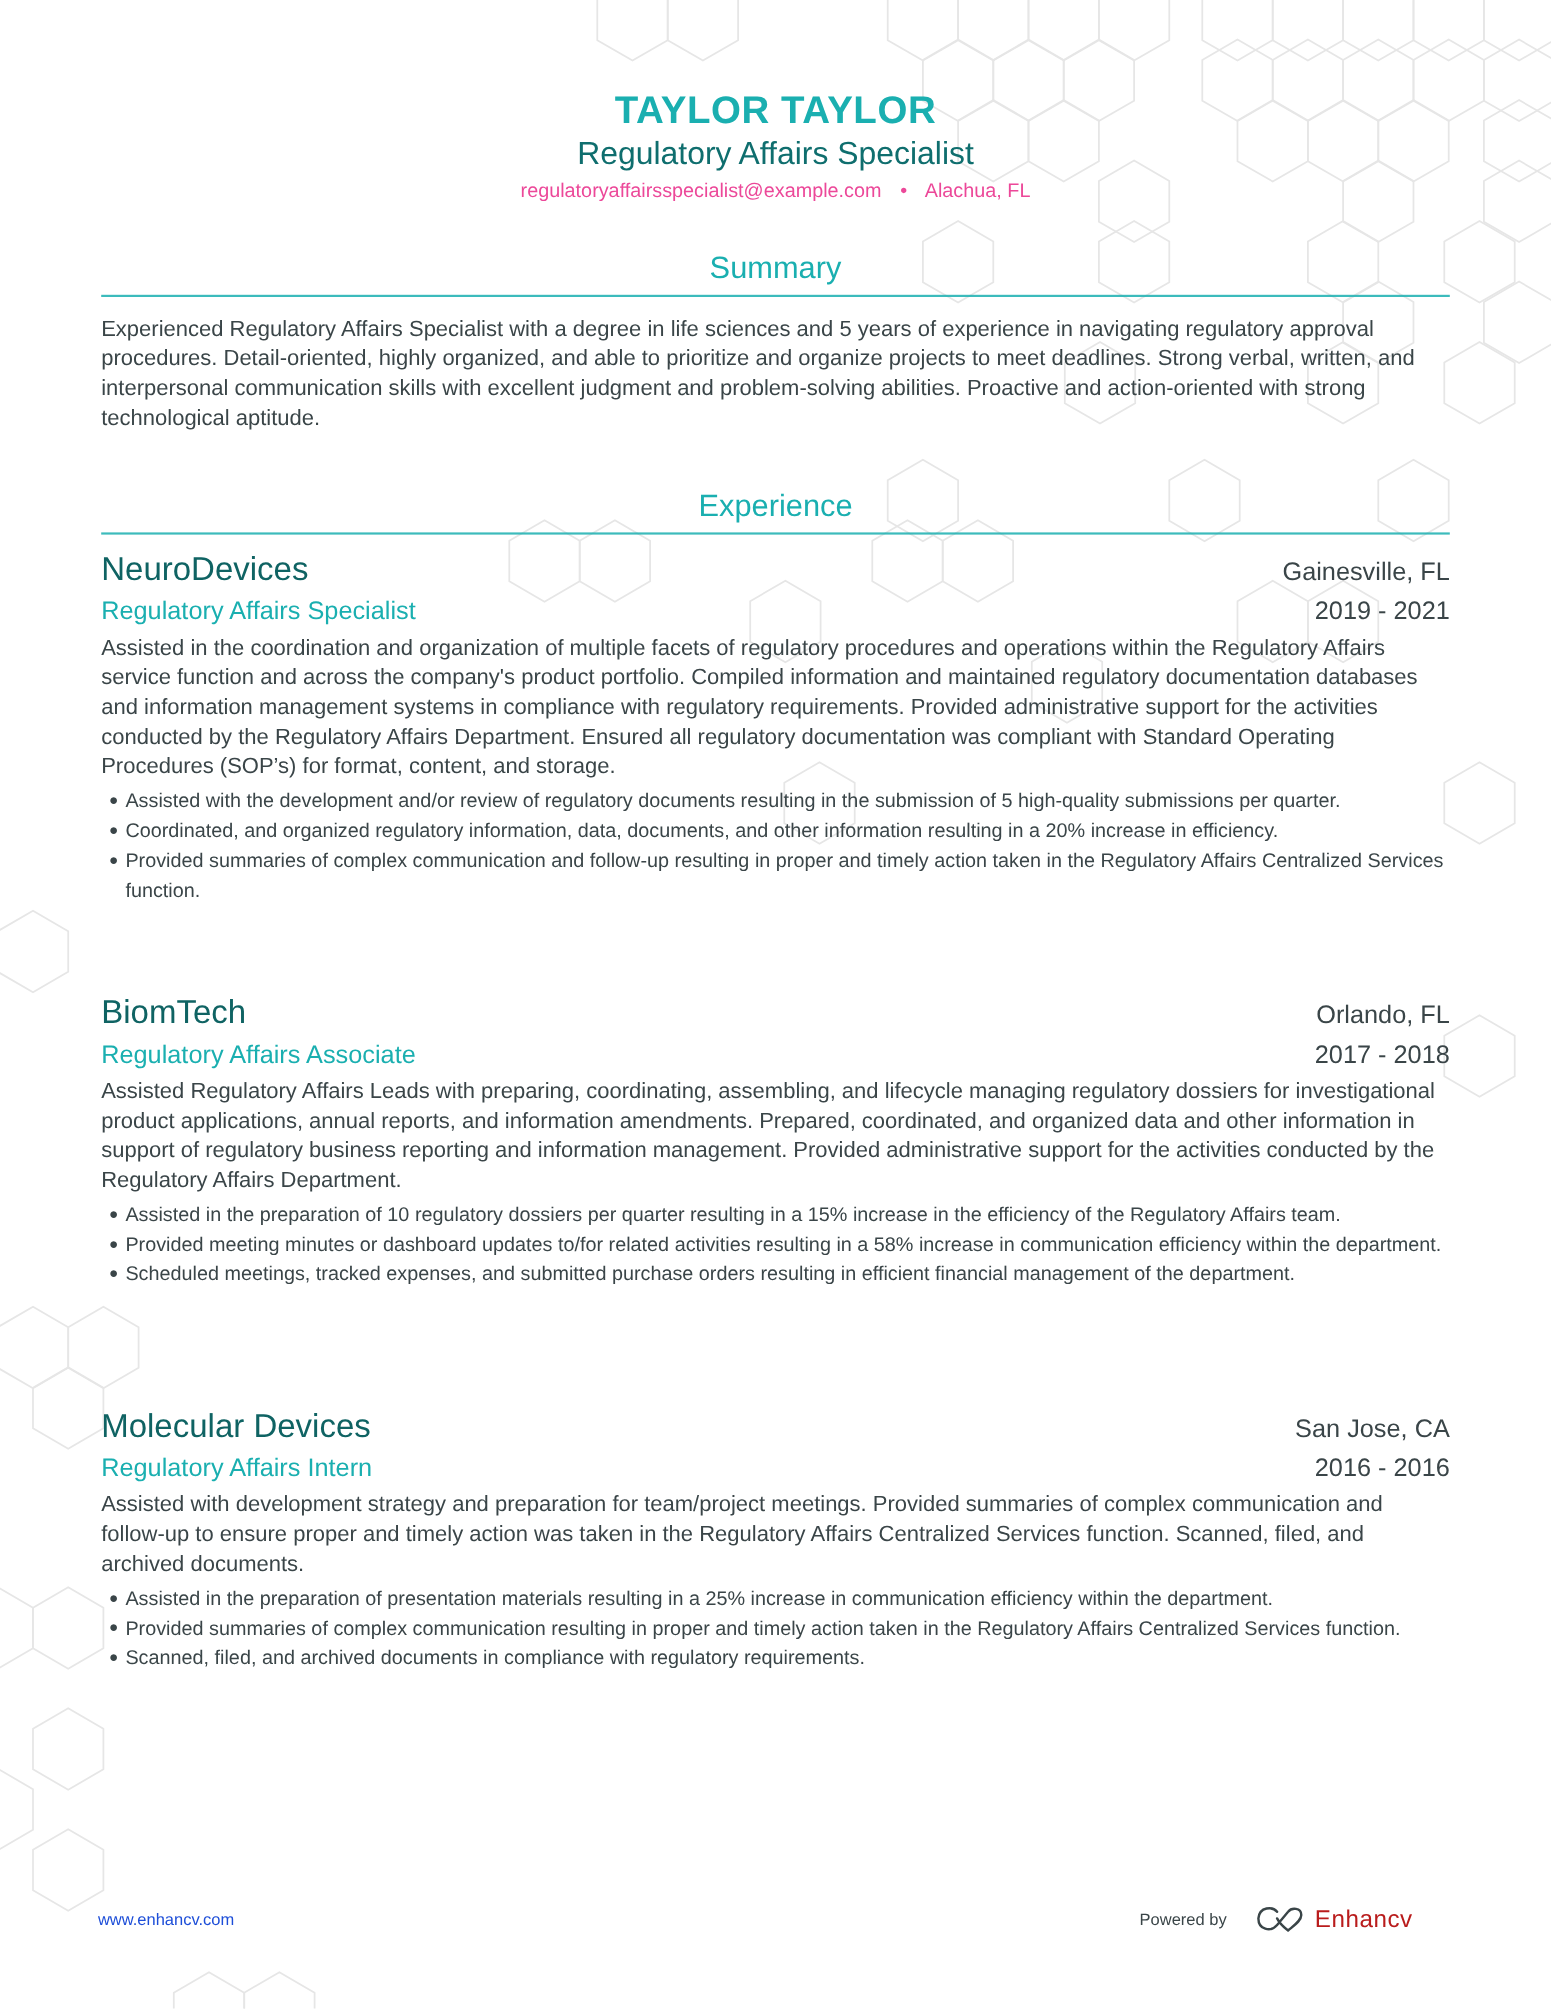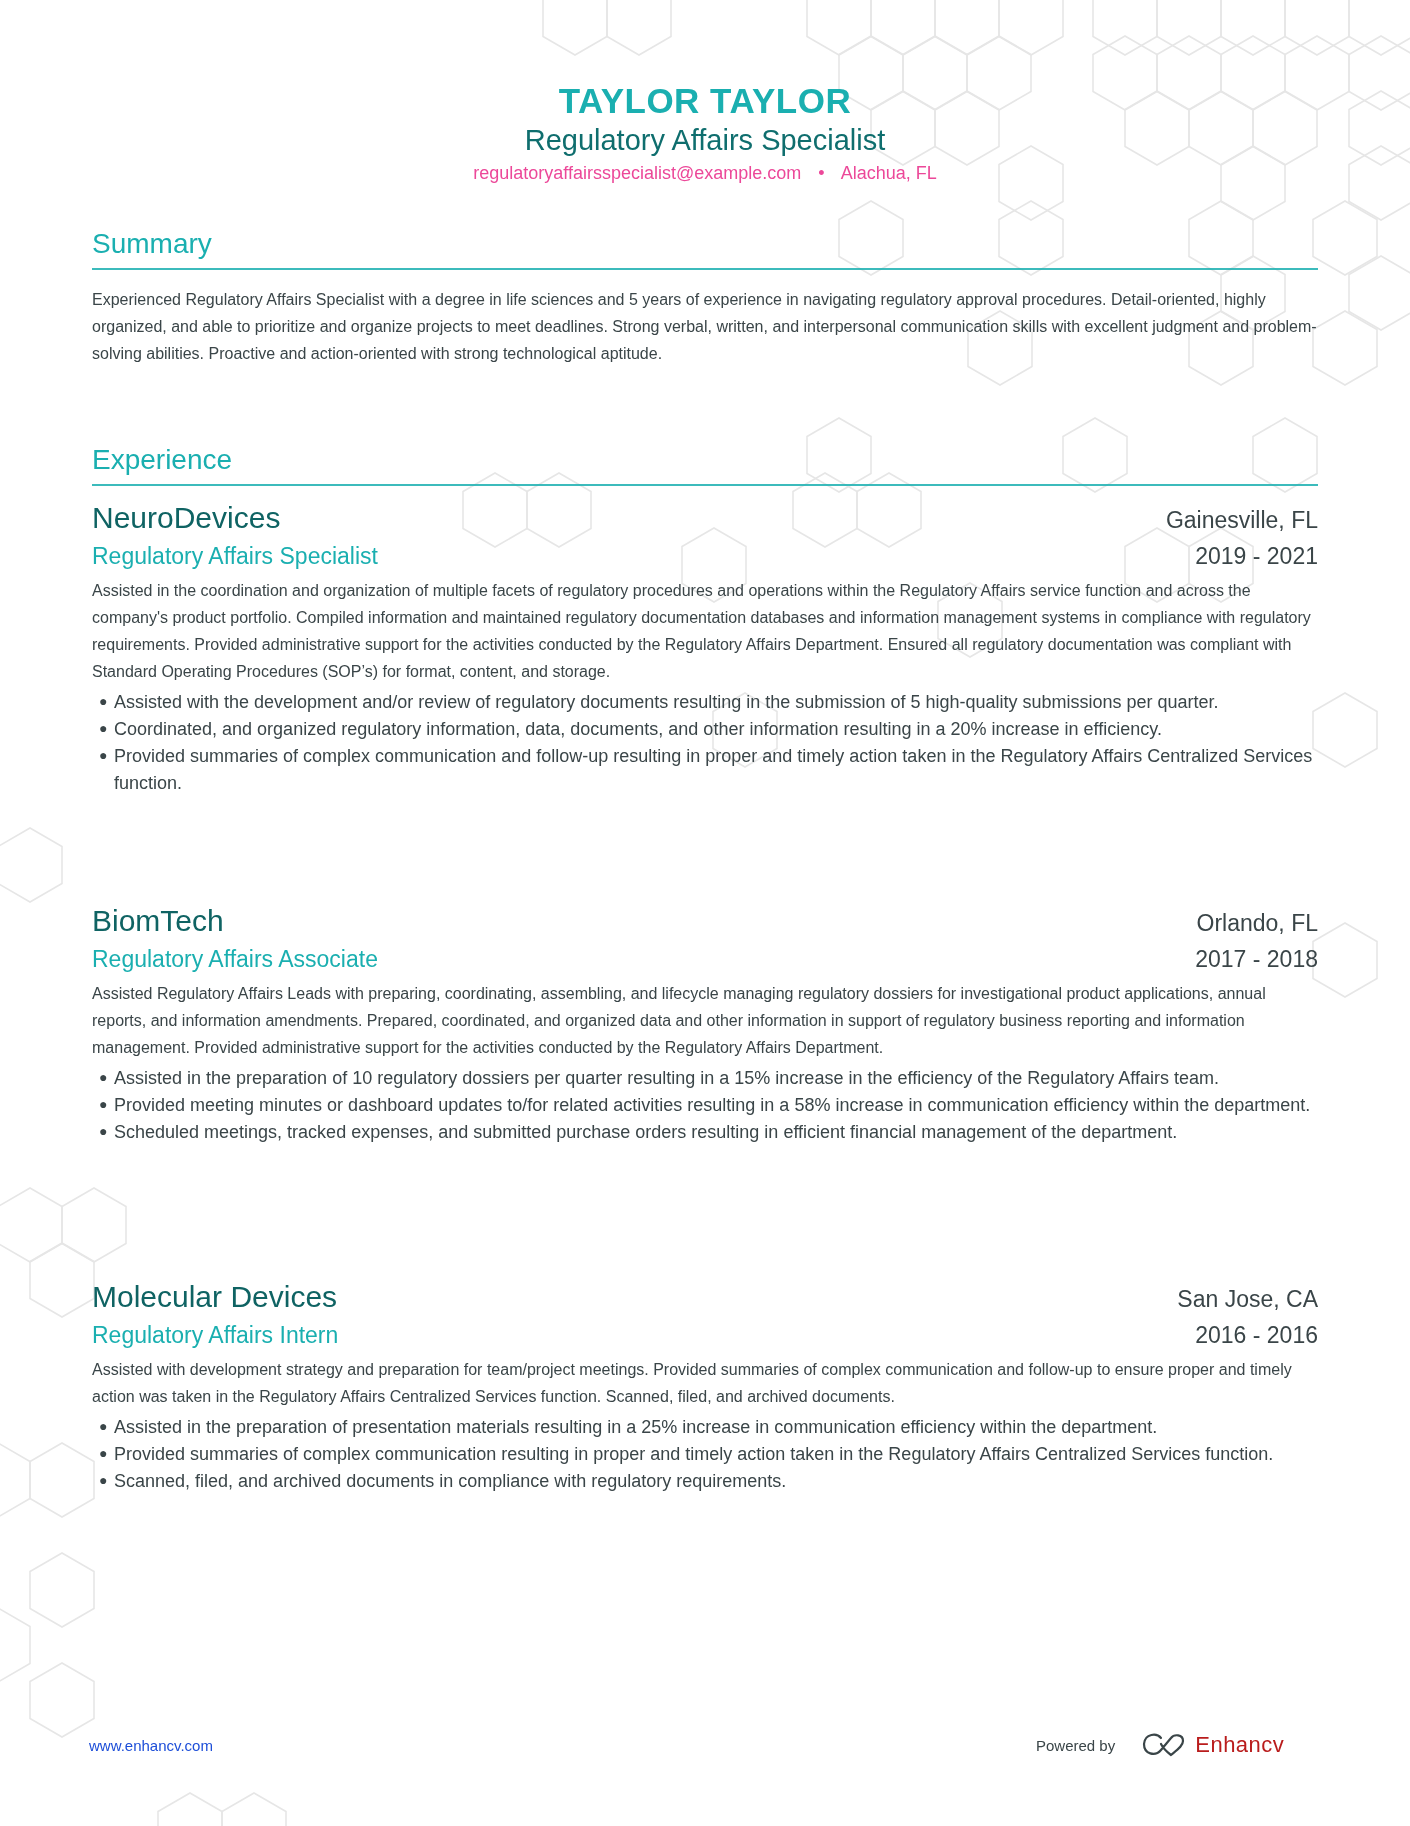--- a/index.html
+++ b/index.html
@@ -9,24 +9,24 @@
     font-family: "Liberation Sans", "DejaVu Sans", sans-serif;
     color: #3a4548;
   }
   #bg { position: absolute; left: 0; top: 0; width: 1410px; height: 1826px; z-index: 0; }
   .page { position: absolute; left: 92px; top: 0; width: 1226px; z-index: 1; }
   .header { position: absolute; left: 0; top: 80px; width: 1226px; text-align: center; }
   .name { font-size: 35px; font-weight: bold; color: #1aafb0; line-height: 42px; letter-spacing: 0.5px; }
   .role { font-size: 29px; color: #0f6e6e; line-height: 36px; margin-top: 0px; }
   .contact { font-size: 18px; color: #ec4899; line-height: 26px; margin-top: 2px; }
   .contact .sep { margin: 0 12px; }
-  .section-head { position: absolute; left: 0; width: 1226px; text-align: left; }
+  .section-head { position: absolute; left: 0; width: 1226px; text-align: center; }
   .section-title { font-size: 28px; color: #1aafb0; line-height: 36px; }
   .rule { height: 2px; background: #1aafb0; opacity: 0.85; margin-top: 6px; }
-  .para { font-size: 16px; line-height: 27px; color: #3a4548; }
+  .para { font-size: 20px; line-height: 27px; color: #3a4548; }
   .summary { position: absolute; left: 0; top: 286px; width: 1226px; }
   .job { position: absolute; left: 0; width: 1226px; }
   .job-row { display: flex; justify-content: space-between; align-items: baseline; }
   .company { font-size: 30px; color: #0f6363; line-height: 38px; }
   .loc { font-size: 23px; color: #3a4548; line-height: 38px; text-align: center; }
   .jtitle { font-size: 23px; color: #1aafb0; line-height: 34px; }
   .dates { font-size: 23px; color: #3a4548; line-height: 34px; }
   .desc { margin-top: 4px; }
   ul.bullets { list-style: none; margin: 4px 0 0 0; padding: 0; }
   ul.bullets li { position: relative; padding-left: 22px; font-size: 18px; line-height: 27px; color: #3a4548; }

